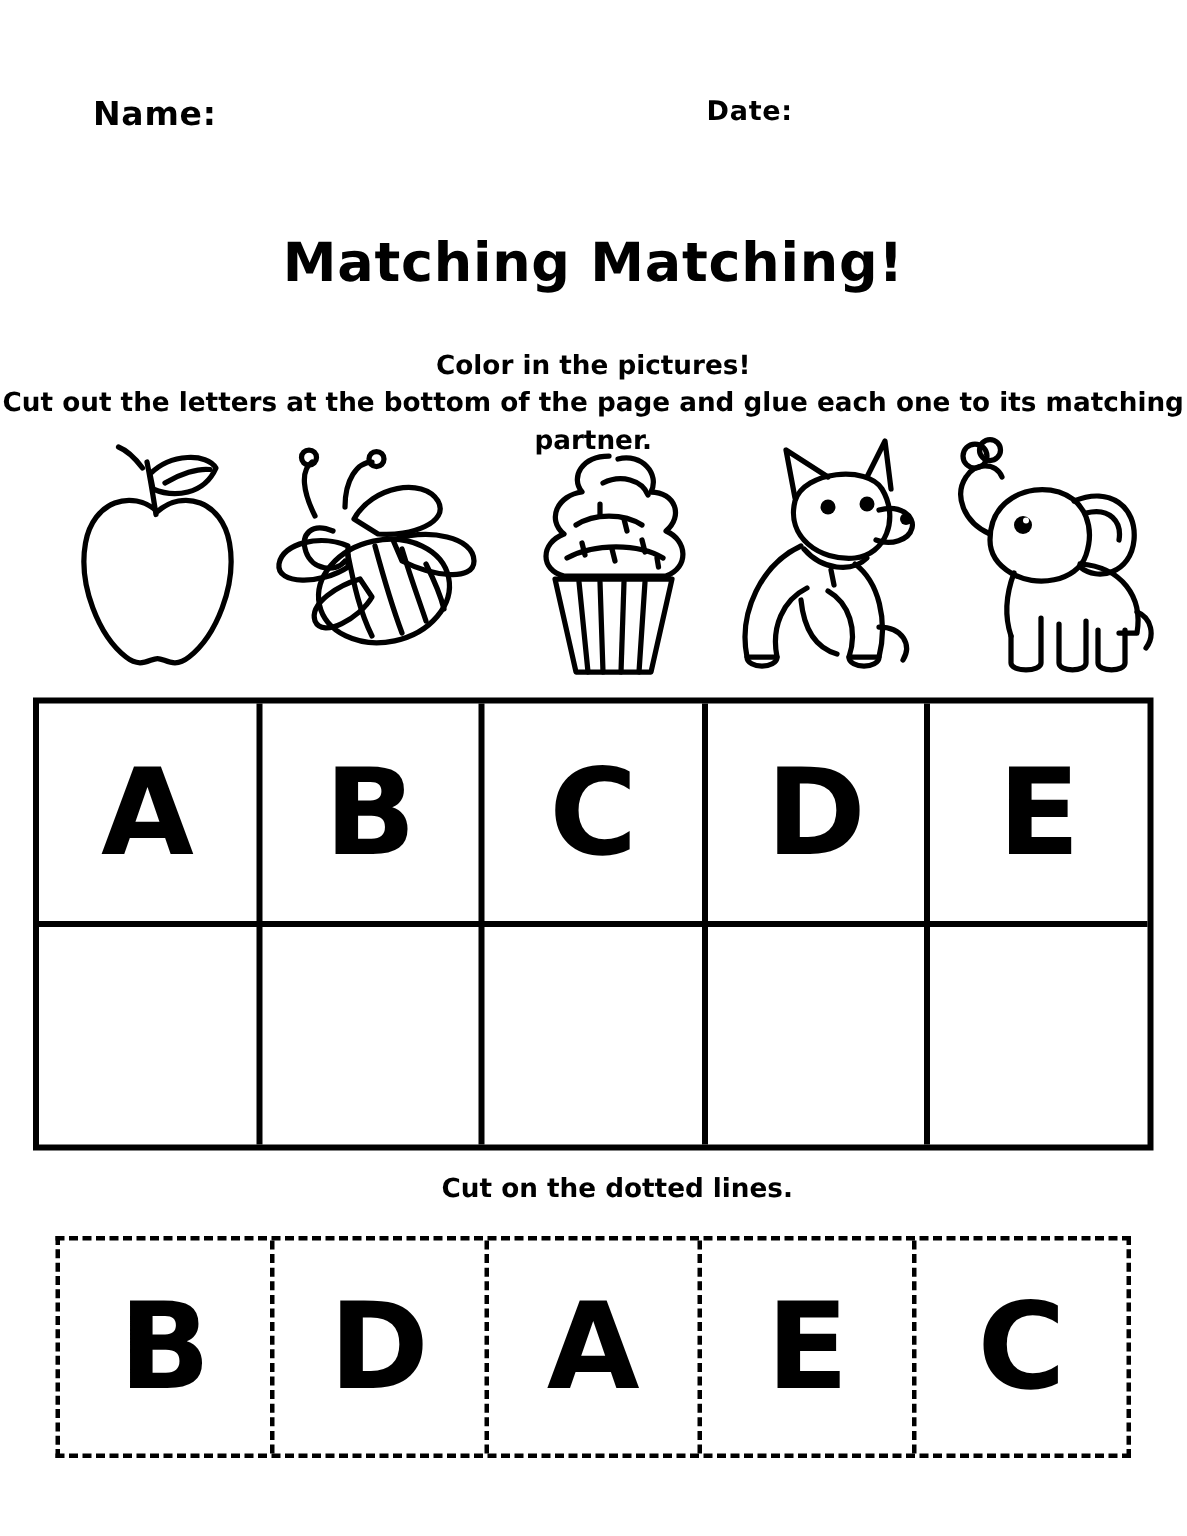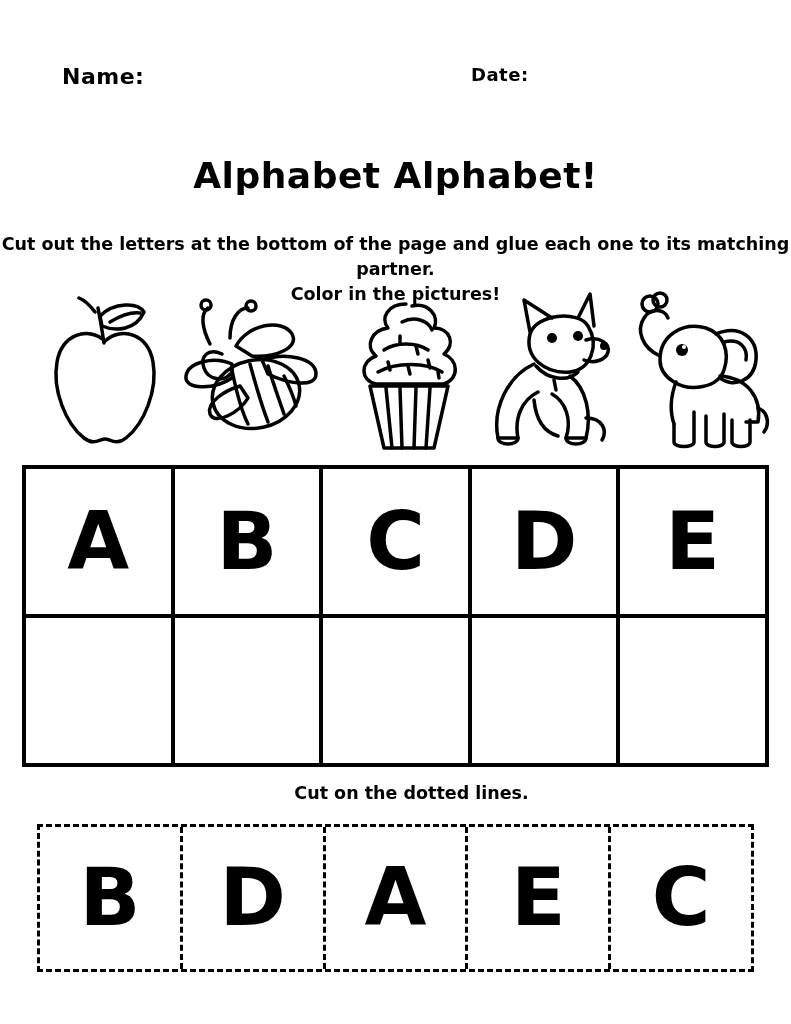--- a/index.html
+++ b/index.html
@@ -166,25 +166,25 @@
 </head>
 <body>
 
 <div class="page">
 
   <div class="header-row">
     <div class="name-label">Name:</div>
     <div class="date-label">Date:</div>
   </div>
 
-  <div class="title">Alphabet Alphabet!</div>
+  <div class="title">Matching Matching!</div>
 
   <div class="instructions">
+    <div class="instr-line">Color in the pictures!</div>
     <div class="instr-line">Cut out the letters at the bottom of the page and glue each one to its matching partner.</div>
-    <div class="instr-line">Color in the pictures!</div>
   </div>
 
   <div class="pictures">
 
     <div class="pic" style="left:18px; top:8px;">
       <svg width="130" height="160" viewBox="0 0 130 160">
         <g fill="none" stroke="#000" stroke-width="3.5" stroke-linecap="round" stroke-linejoin="round">
           <path d="M65 45 C48 30 22 38 17 66 C12 94 26 128 44 142 C54 150 60 143 65 143 C70 143 76 150 86 142 C104 128 118 94 113 66 C108 38 82 30 65 45 Z"></path>
           <path d="M64 47 C62 34 60 22 58 12"></path>
           <path d="M60 20 C74 6 98 6 104 16 C96 34 76 36 62 30 Z"></path>

